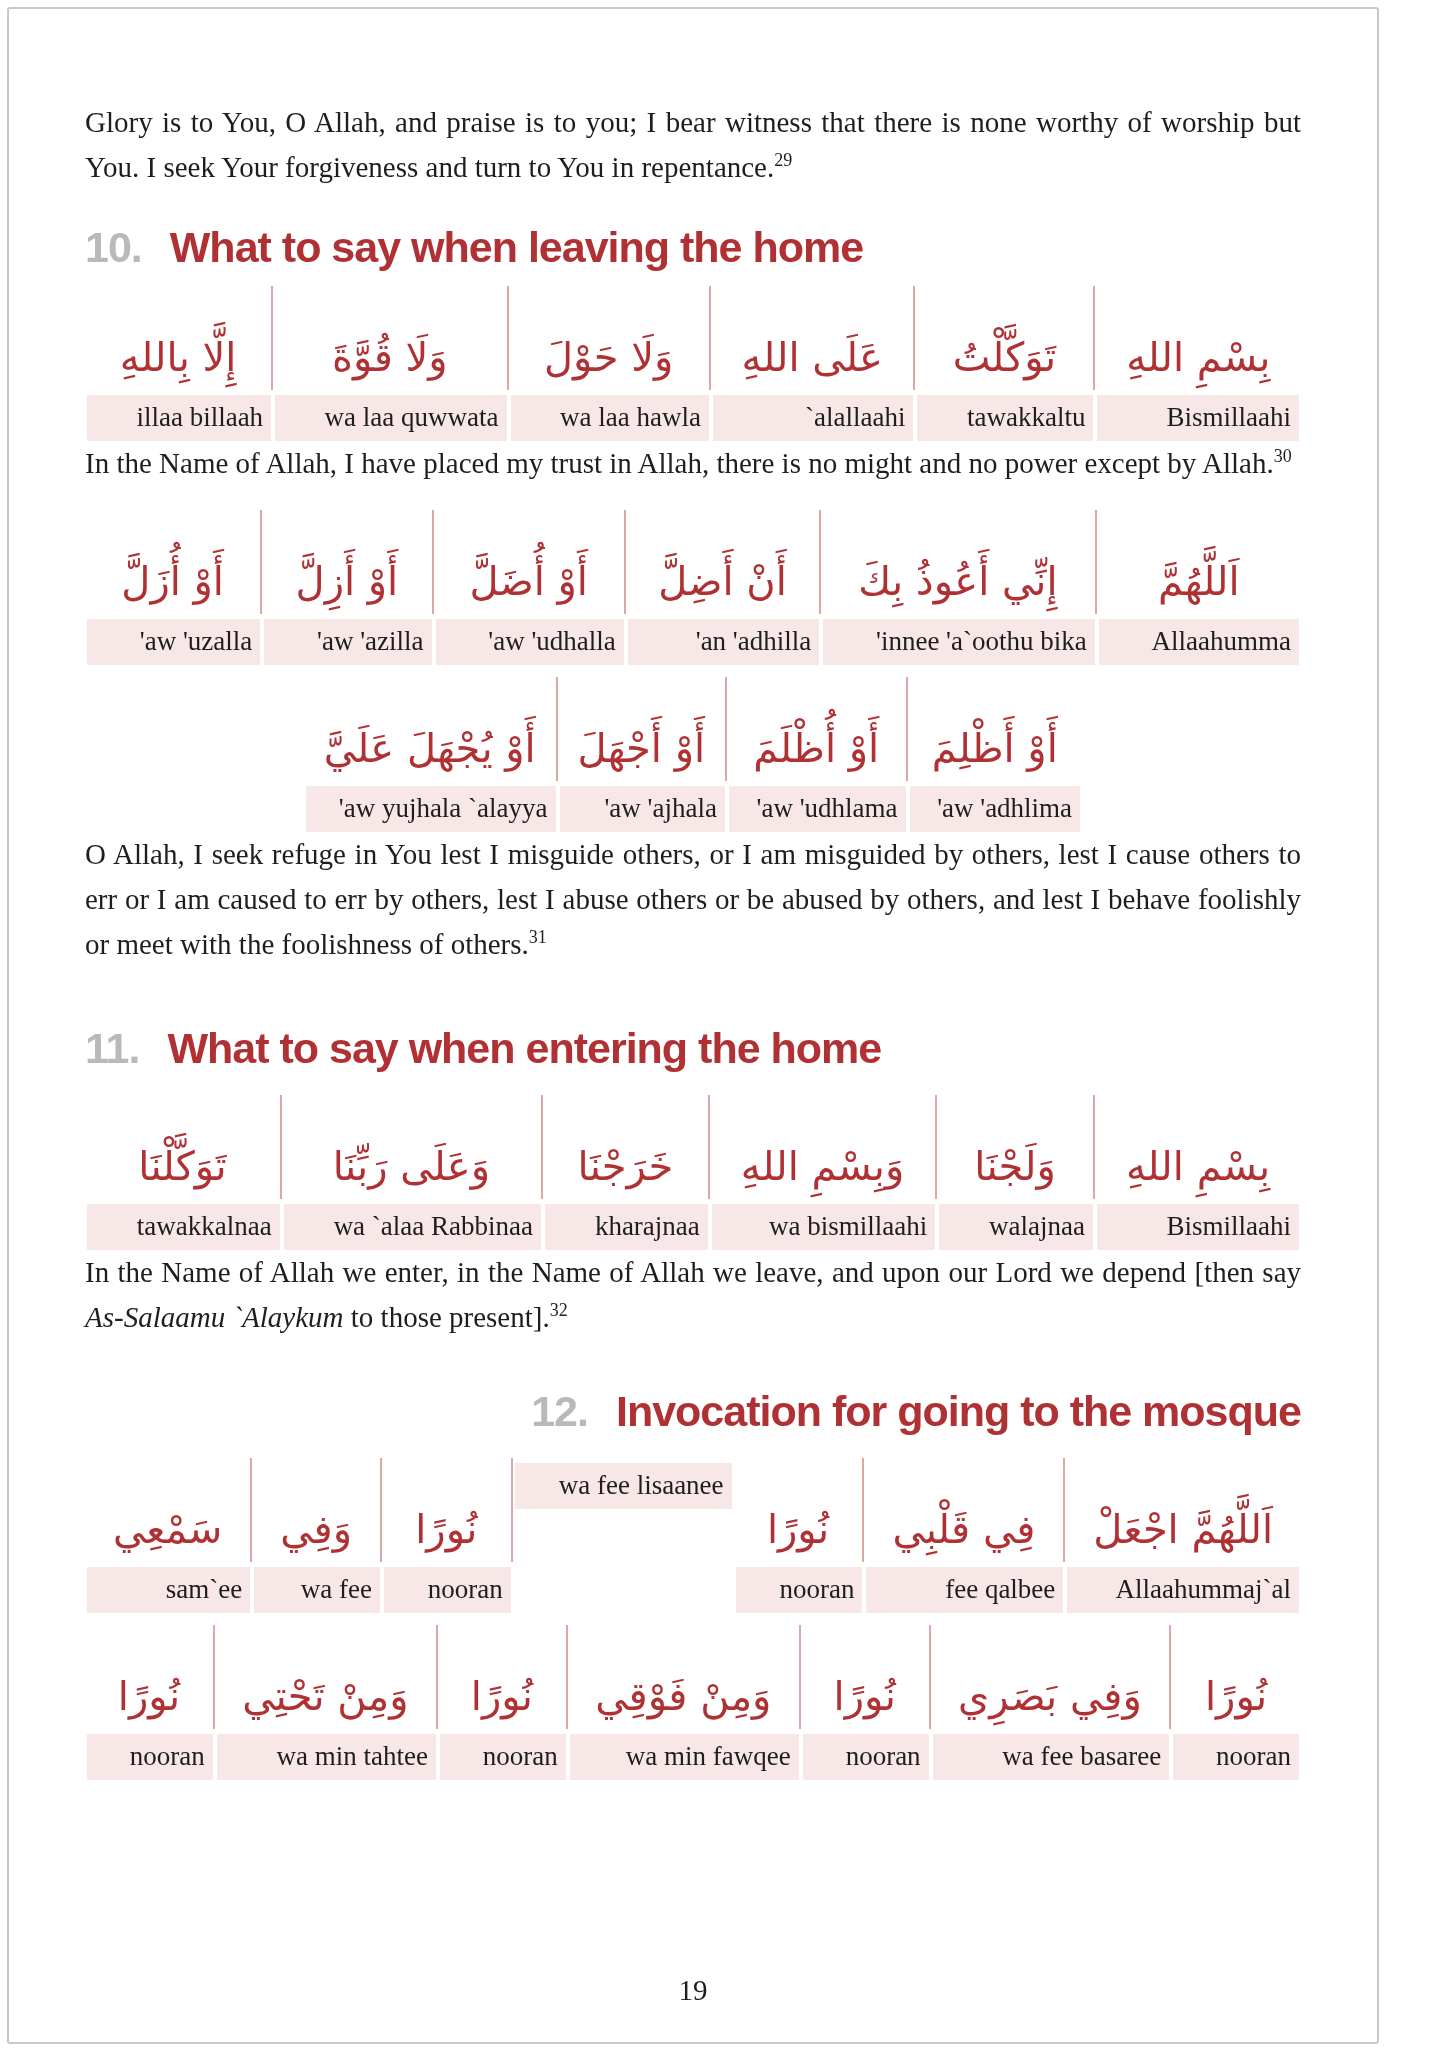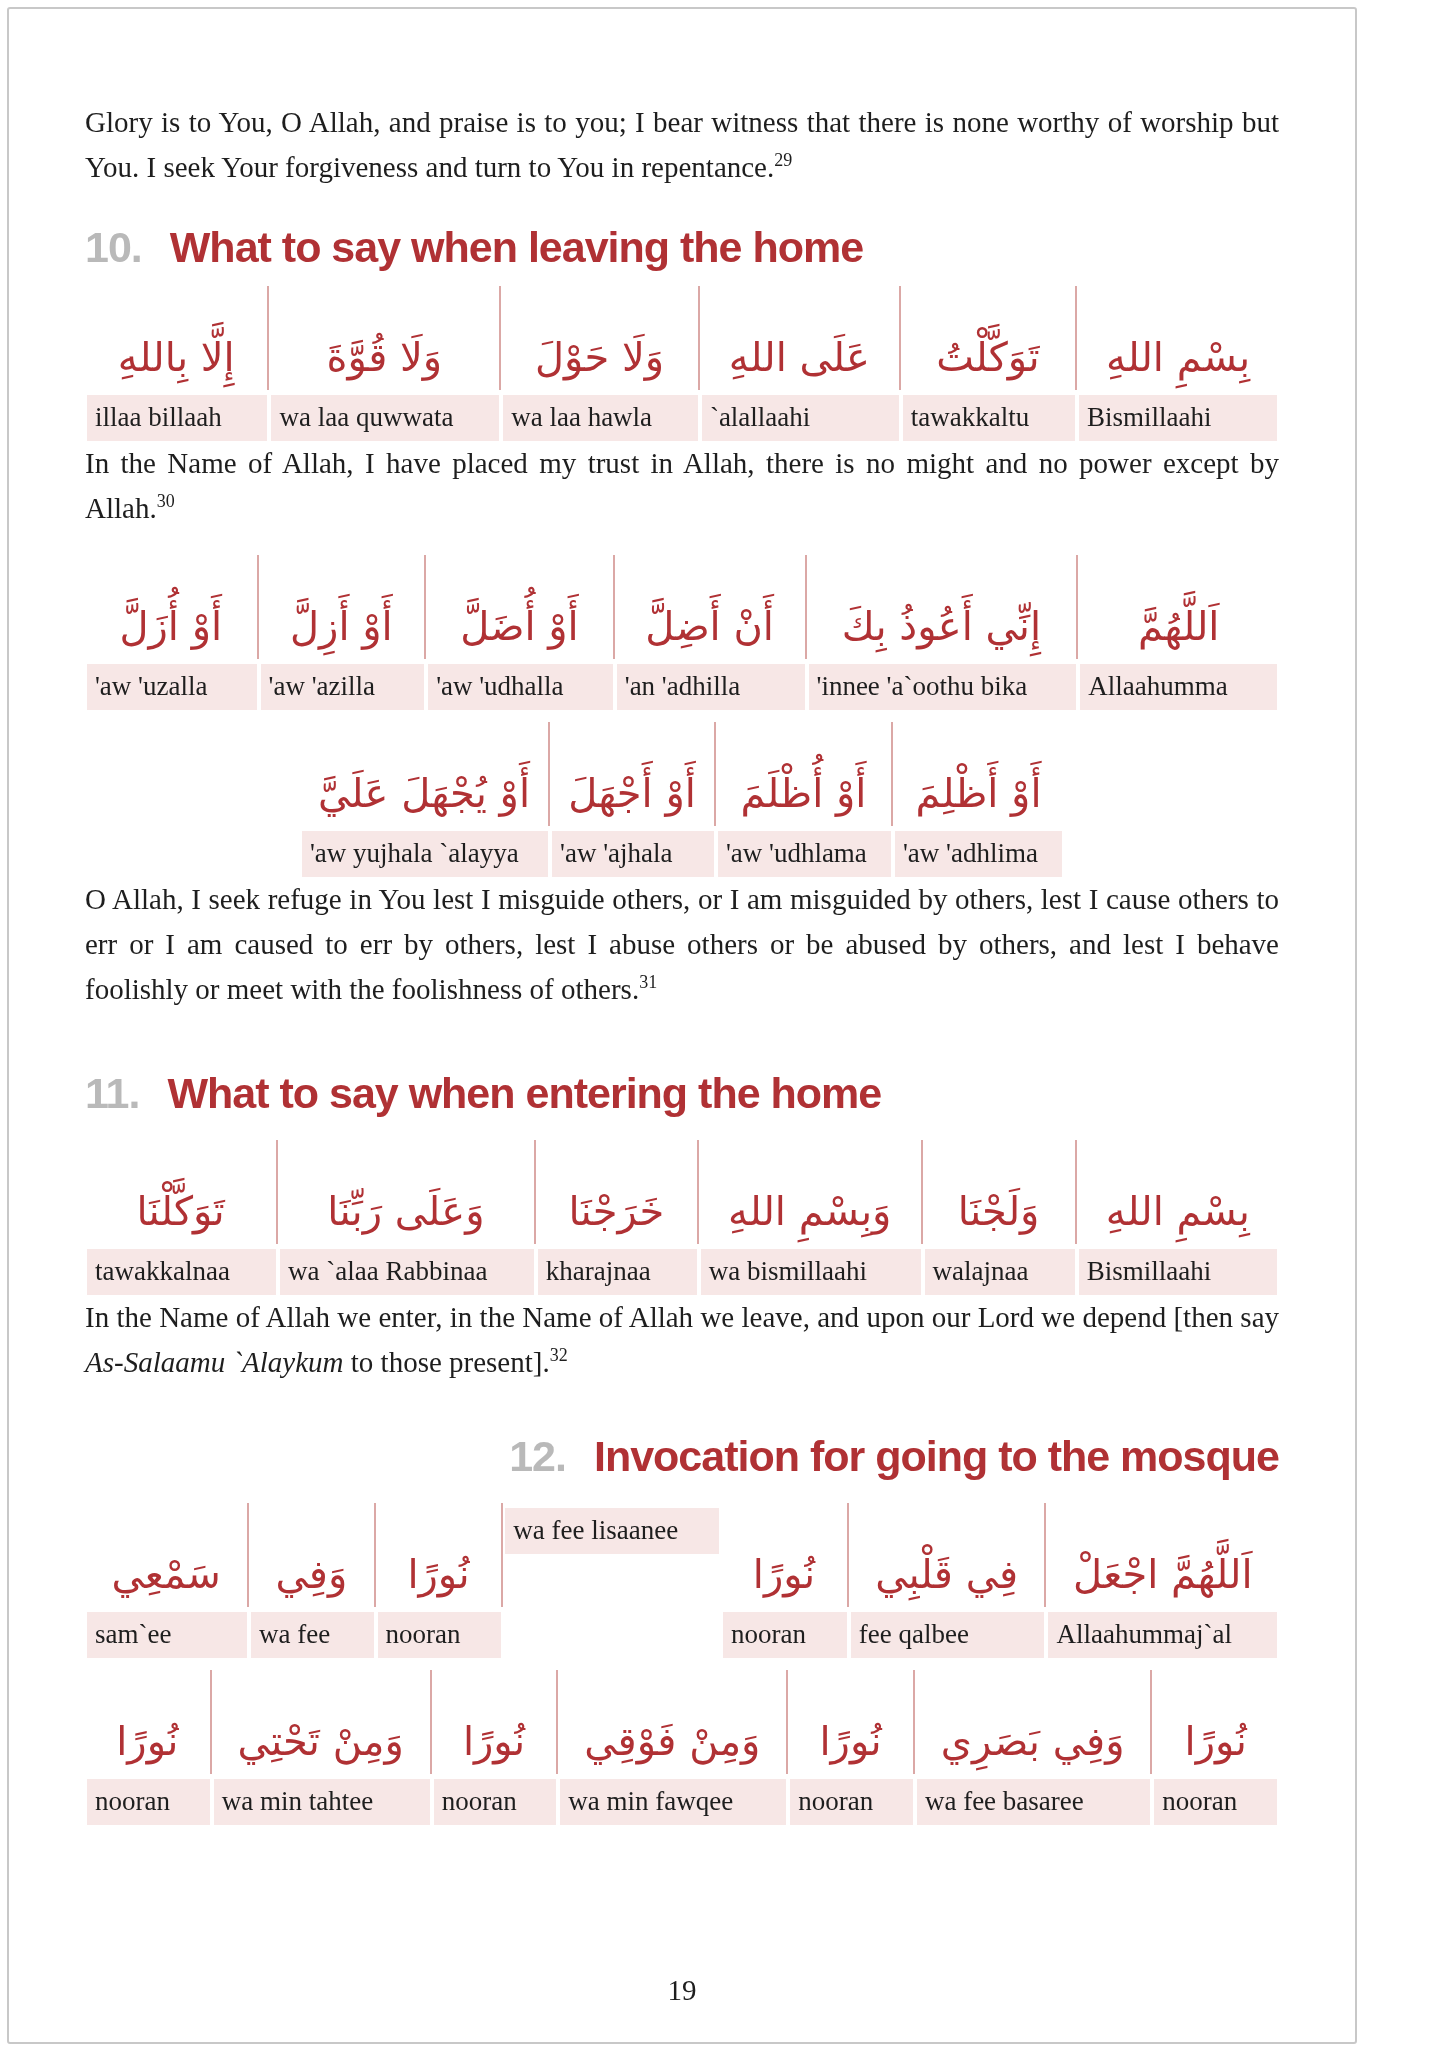--- a/index.html
+++ b/index.html
@@ -11,20 +11,21 @@
     --page-border:#c8c8c8;
   }
   html,body{margin:0;padding:0;background:#fff;}
   .page{
     position:relative;
     width:1364px;height:2051px;
     background:#ffffff;
     overflow:hidden;
     font-family:"Liberation Serif","DejaVu Serif",serif;
     color:var(--body-text);
+    padding-left:22px;
   }
   .frame{
     position:absolute;inset:7px;
     border:2px solid var(--page-border);
     border-radius:3px;
     pointer-events:none;
   }
   .content{
     position:absolute;left:85px;right:85px;top:100px;
   }
@@ -72,21 +73,21 @@
     display:flex;align-items:flex-end;justify-content:center;
     padding:0 10px 8px;
     white-space:nowrap;
   }
   .phrase-row .cell:not(:first-child) .arabic{
     border-right:2px solid var(--separator-pink);
   }
   .translit{
     background:var(--translit-bg);
     margin:5px 2px 0;
-    text-align:left;
+    text-align:right;
     font-size:27px;
     line-height:32px;
     padding:6px 8px 8px;
     white-space:nowrap;
     color:var(--body-text);
   }
   .translation{}
   .page-number{
     position:absolute;left:0;right:0;bottom:44px;
     text-align:center;

